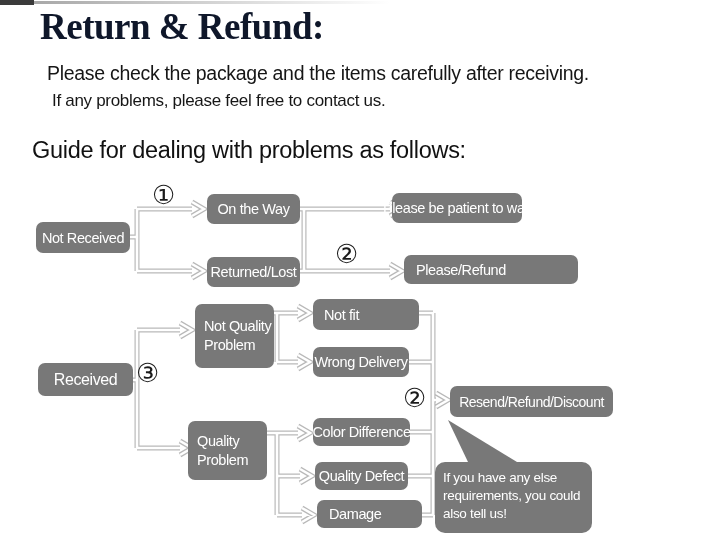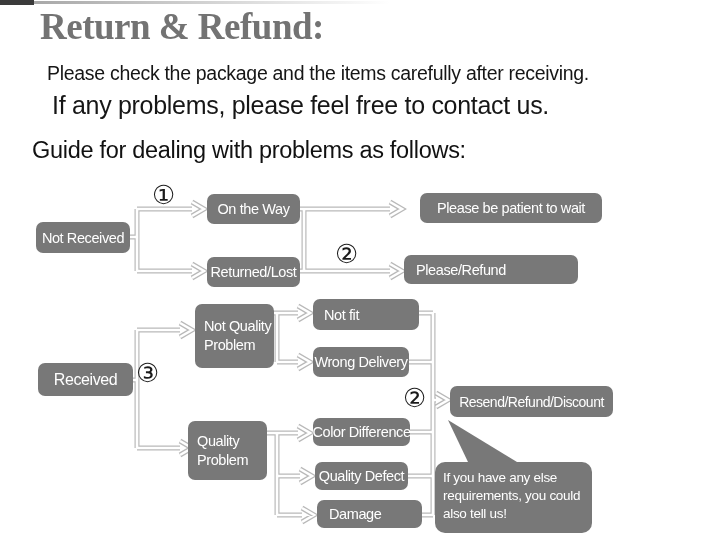--- a/index.html
+++ b/index.html
@@ -7,40 +7,40 @@
     position:relative;width:716px;height:536px;background:#ffffff;
     overflow:hidden;font-family:"Liberation Sans",sans-serif;
   }
   .abs{position:absolute;}
   
   .edge-dark{left:0;top:0;width:34px;height:5px;background:#3b3b3b;}
   .edge-gray{left:34px;top:1px;width:356px;height:3px;
     background:linear-gradient(to right,#a8a8a8,rgba(255,255,255,0));}
   
   .title{left:40px;top:5px;font-family:"Liberation Serif",serif;
-    font-weight:bold;font-size:37px;color:#737373;letter-spacing:-0.5px;white-space:nowrap;}
+    font-weight:bold;font-size:37px;color:#0f172a;letter-spacing:-0.5px;white-space:nowrap;}
   .intro1{left:47px;top:62px;font-size:19.5px;color:#161616;white-space:nowrap;letter-spacing:-0.3px;}
-  .intro2{left:52px;top:91px;font-size:25px;color:#161616;white-space:nowrap;letter-spacing:-0.3px;}
+  .intro2{left:52px;top:91px;font-size:17px;color:#161616;white-space:nowrap;letter-spacing:-0.3px;}
   .guide{left:32px;top:137px;font-size:23.5px;color:#111;white-space:nowrap;letter-spacing:-0.3px;}
   
   svg.flow{left:0;top:0;width:716px;height:536px;}
   .pipe-outer{fill:none;stroke:#b9b9b9;stroke-width:5;}
   .pipe-inner{fill:none;stroke:#ffffff;stroke-width:2.6;}
   
   .node{
     position:absolute;background:#787878;color:#fff;border-radius:7px;
     display:flex;align-items:center;justify-content:center;
     font-size:14.5px;letter-spacing:-0.4px;line-height:18px;white-space:nowrap;
   }
   .node.leftalign{justify-content:flex-start;text-align:left;
     padding-left:9px;white-space:normal;line-height:19px;}
   #nr{left:36px;top:222px;width:94px;height:31px;}
   #otw{left:207px;top:194px;width:93px;height:30px;}
   #rl{left:207px;top:257px;width:93px;height:30px;}
-  #pw{left:420px;top:193px;width:182px;height:30px;}
+  #pw{left:392px;top:193px;width:130px;height:30px;}
   #rr{left:404px;top:255px;width:162px;height:29px;justify-content:flex-start;padding-left:12px;}
   #rcv{left:38px;top:363px;width:95px;height:33px;font-size:16px;}
   #nqp{left:195px;top:304px;width:70px;height:64px;}
   #qp{left:188px;top:421px;width:70px;height:59px;}
   #nf{left:313px;top:299px;width:95px;height:31px;justify-content:flex-start;padding-left:11px;}
   #wd{left:313px;top:347px;width:96px;height:30px;}
   #cd{left:313px;top:418px;width:97px;height:28px;}
   #qd{left:315px;top:462px;width:93px;height:28px;}
   #dm{left:317px;top:500px;width:93px;height:28px;justify-content:flex-start;padding-left:12px;}
   #rrd{left:450px;top:386px;width:163px;height:31px;font-size:14px;letter-spacing:-0.5px;}

